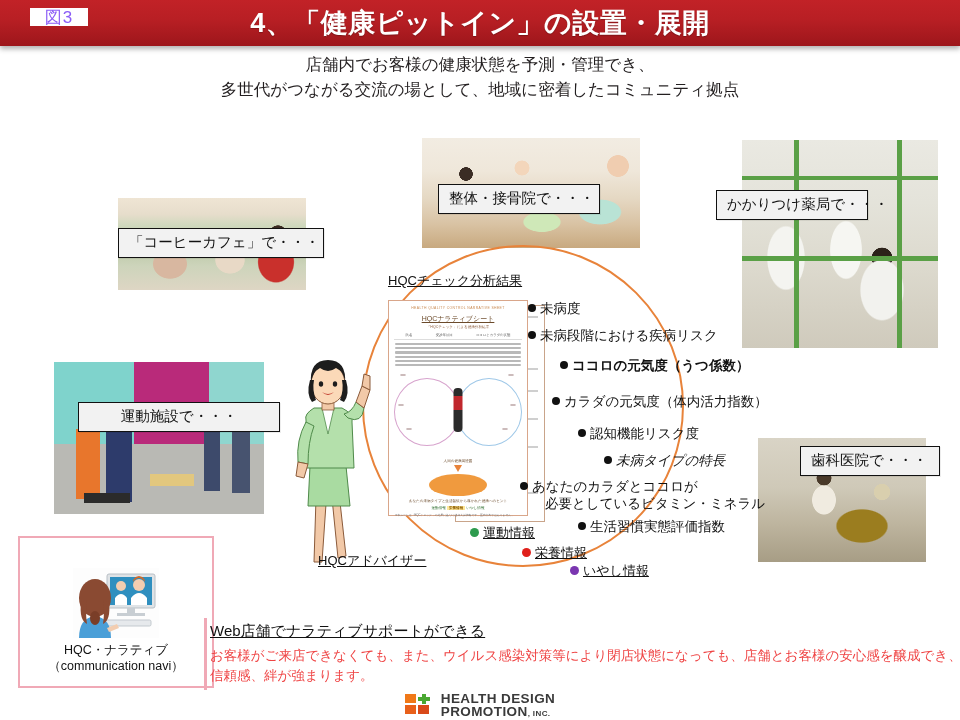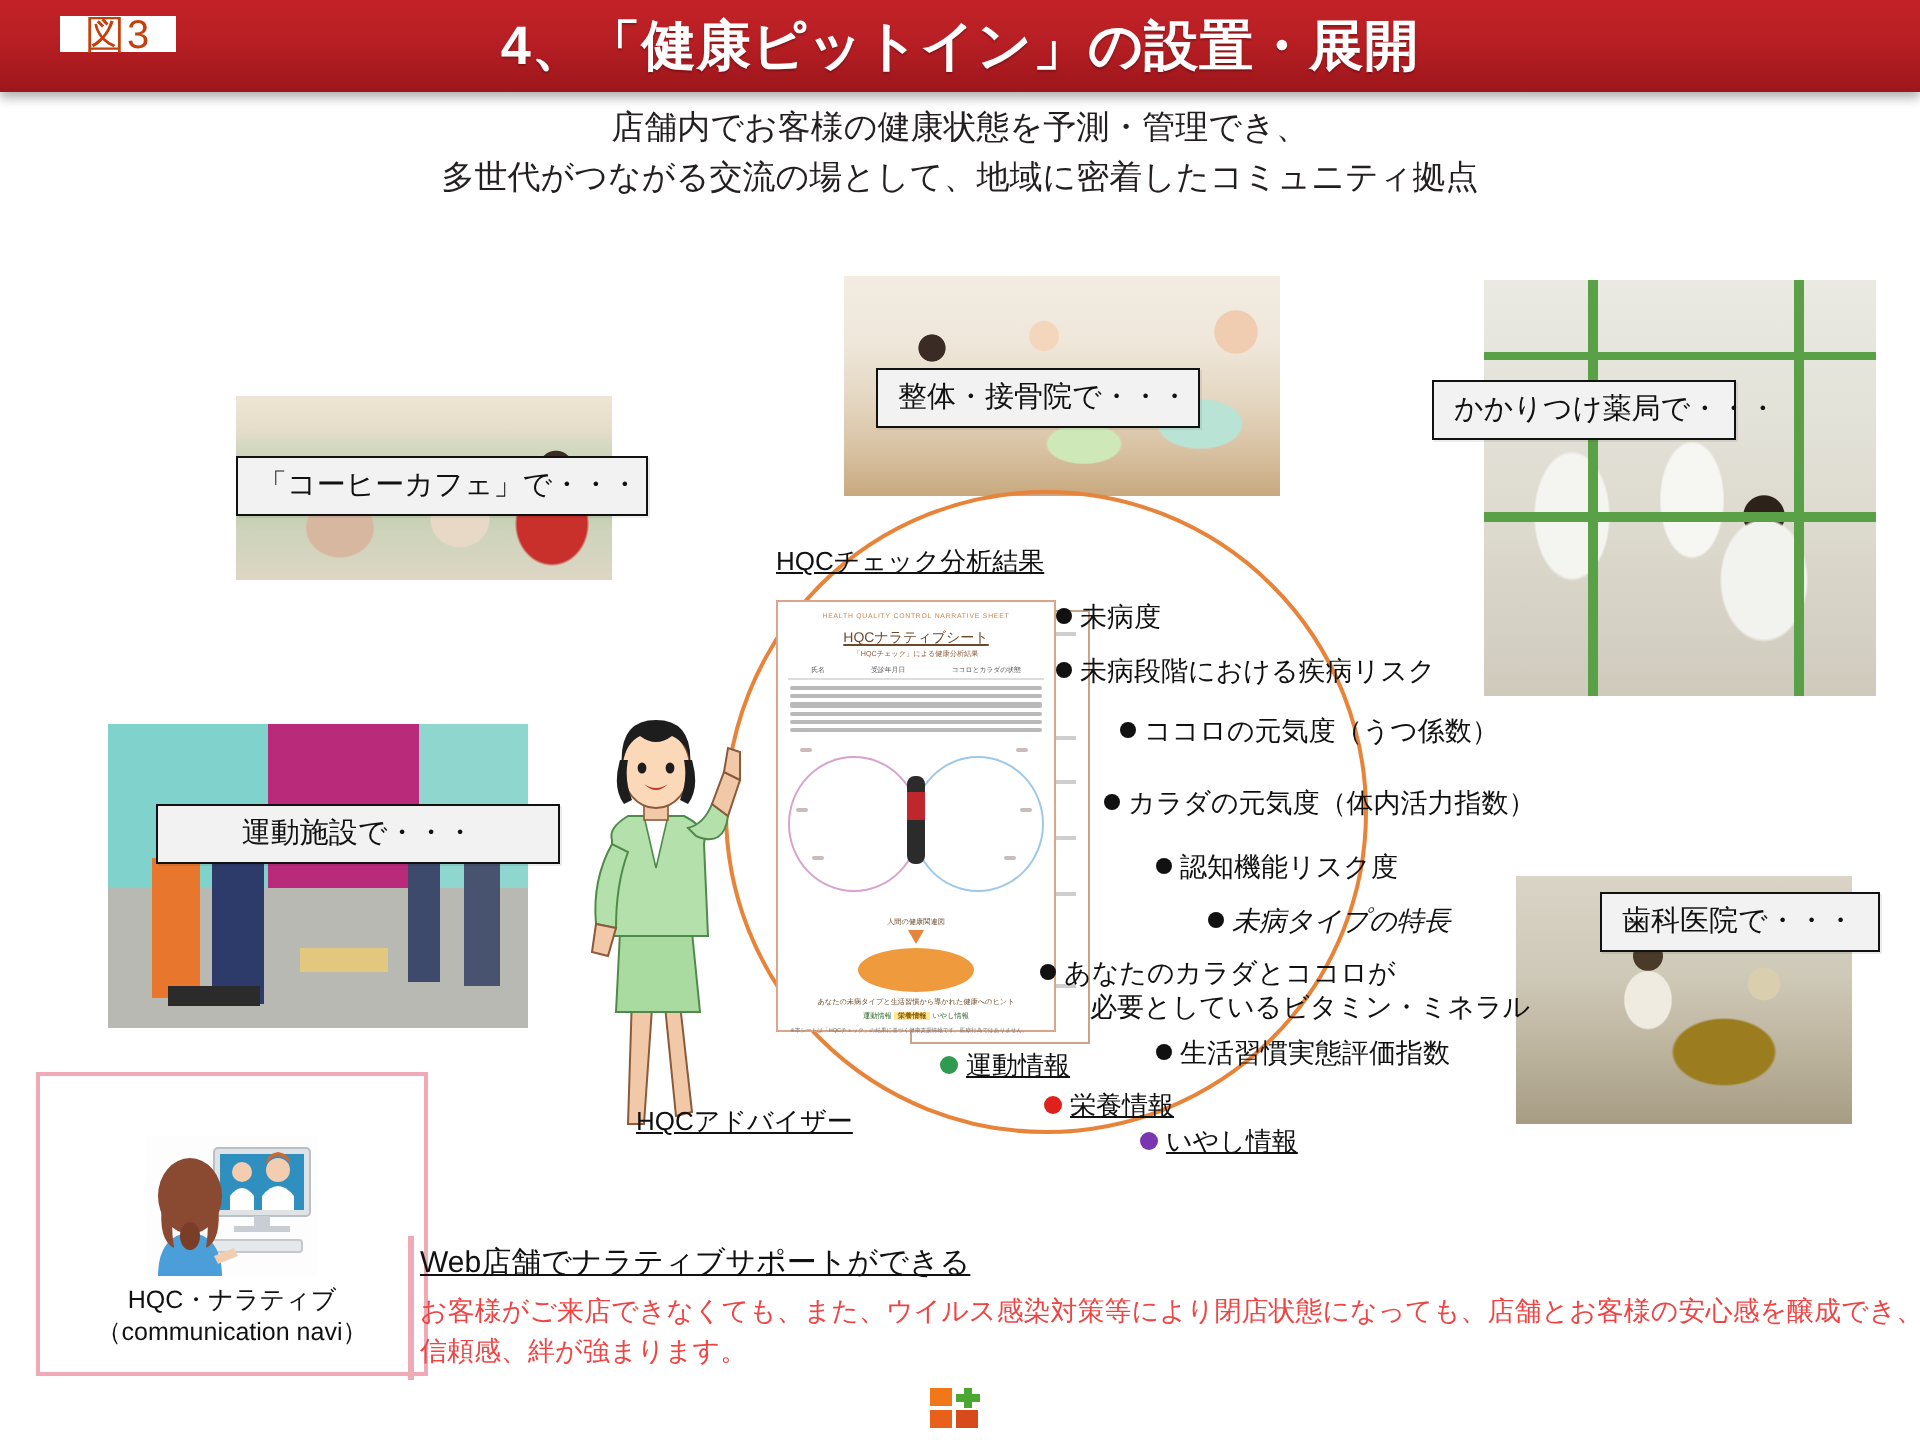--- a/index.html
+++ b/index.html
@@ -19,21 +19,21 @@
   #header-title{
     position:absolute;left:0;top:0;width:960px;height:46px;
     display:flex;align-items:center;justify-content:center;
     color:#fff;font-size:27px;font-weight:bold;letter-spacing:.5px;
     text-shadow:0 1px 1px rgba(0,0,0,.25);
     white-space:nowrap;
   }
   #figure-badge{
     left:30px;top:8px;width:58px;height:18px;background:#fff;
     display:flex;align-items:center;justify-content:center;
-    font-size:20px;color:#c2410c;letter-spacing:1px;z-index:3;
+    font-size:17px;color:#8b5cf6;letter-spacing:1px;z-index:3;
   }
   #subtitle{
     left:0;top:52px;width:960px;text-align:center;
     font-size:16.5px;line-height:1.5;color:#231f20;
   }
   #subtitle div{white-space:nowrap;}
 
   
   .photo{overflow:hidden;position:absolute;background:#ddd;}
   .photo .inner{position:absolute;inset:0;}
@@ -377,21 +377,21 @@
     <span>いやし情報</span>
   </div>
   <div class="fineprint">
     ※本シートは「HQCチェック」の結果に基づく健康支援情報です。医療行為ではありません。
   </div>
 </div>
 
 <div id="bullet-list">
     <div class="bullet" style="left: 528px; top: 300px;"><span class="dot"></span><span>未病度</span></div>
     <div class="bullet" style="left: 528px; top: 327px;"><span class="dot"></span><span>未病段階における疾病リスク</span></div>
-    <div class="bullet" style="left: 560px; top: 357px;"><span class="dot"></span><span>ココロの元気度（うつ係数）</span></div>
+    <div class="bullet" style="left: 560px; top: 357px; font-weight: bold;"><span class="dot"></span><span>ココロの元気度（うつ係数）</span></div>
     <div class="bullet" style="left: 552px; top: 393px;"><span class="dot"></span><span>カラダの元気度（体内活力指数）</span></div>
     <div class="bullet" style="left: 578px; top: 425px;"><span class="dot"></span><span>認知機能リスク度</span></div>
     <div class="bullet" style="left: 604px; top: 452px; font-style: italic;"><span class="dot"></span><span>未病タイプの特長</span></div>
     <div class="bullet" style="left: 520px; top: 478px;"><span class="dot"></span><span>あなたのカラダとココロが</span></div>
     <div class="bullet" style="left: 545px; top: 495px;"><span>必要としているビタミン・ミネラル</span></div>
     <div class="bullet" style="left: 578px; top: 518px;"><span class="dot"></span><span>生活習慣実態評価指数</span></div>
   </div>
 
 <div id="info-links">
     <div class="infolink" style="left: 470px; top: 524px;"><span class="dot" style="background: rgb(46, 155, 78);"></span><span class="txt">運動情報</span></div>
@@ -461,13 +461,19 @@
   <div>信頼感、絆が強まります。</div>
 </div>
 
 <div class="abs" id="footer-logo">
   <div id="logo-marks">
     <div class="sq o1"></div>
     <div class="sq o2"></div>
     <div class="sq o3"></div>
     <div class="cross"></div>
   </div>
+  <div id="logo-text">
+    <div id="logo-line1">HEALTH DESIGN</div>
+    <div id="logo-line2">
+      <span>PROMOTION</span><span class="inc">, INC.</span>
+    </div>
+  </div>
 </div>
 
 </body></html>

